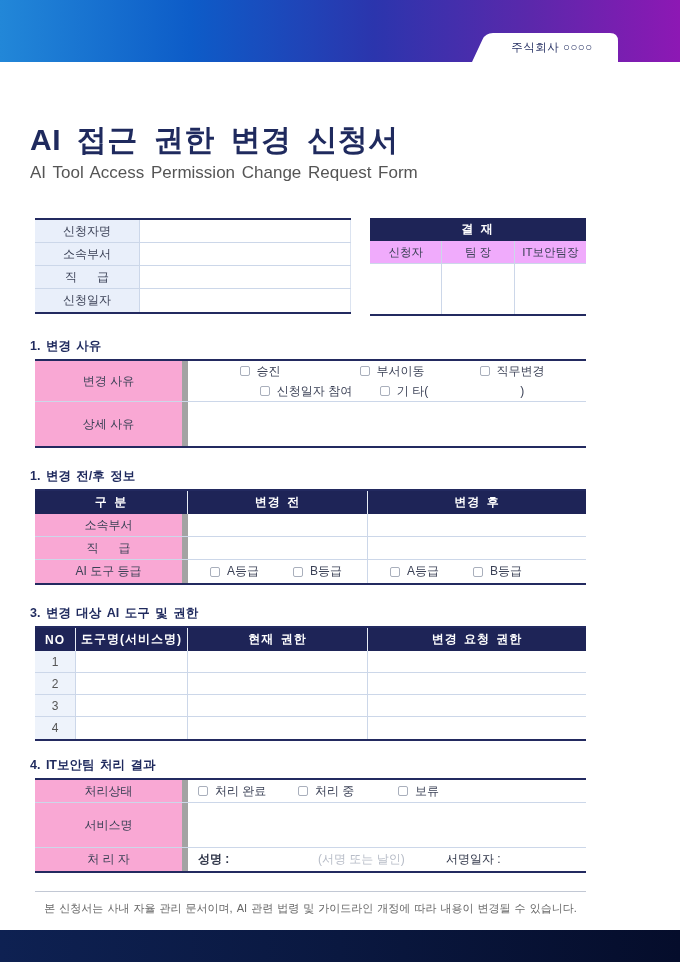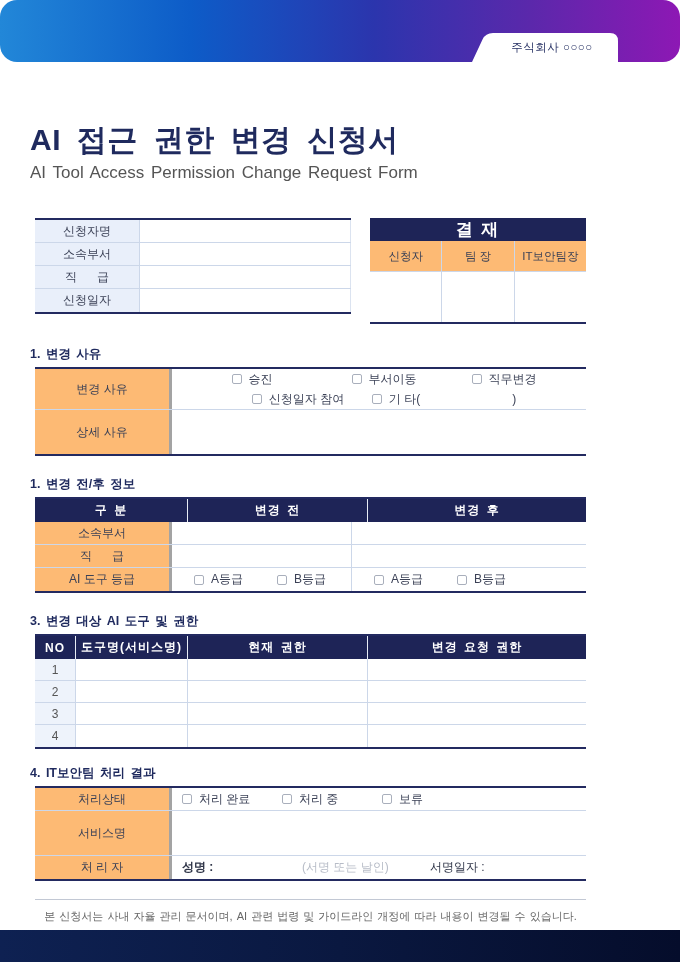--- a/index.html
+++ b/index.html
@@ -2,21 +2,21 @@
 <html><head>
 <meta charset="utf-8">
 <style>
   * { margin:0; padding:0; box-sizing:border-box; }
   html,body { background:#fff; }
   body { font-family:"Liberation Sans","DejaVu Sans",sans-serif; }
   .page { position:relative; width:680px; height:962px; background:#fff; overflow:hidden; }
 
   
   .topbar { position:relative; height:62px;
-    background:linear-gradient(90deg,#2287d8 0%,#0d5cc8 28%,#2b35ad 55%,#5b28ab 78%,#8d18b4 100%);border-radius:17px; }
+    background:linear-gradient(90deg,#2287d8 0%,#0d5cc8 28%,#2b35ad 55%,#5b28ab 78%,#8d18b4 100%); }
   .notch { position:absolute; right:62px; bottom:0; width:146px; height:29px; }
   .notch svg { position:absolute; left:0; top:0; }
   .notch-text { position:absolute; left:18px; right:4px; top:0; bottom:0;
     display:flex; align-items:center; justify-content:center;
     font-size:11.5px; color:#1f2a5e; letter-spacing:.5px; }
 
   
   .content { padding:0 30px; }
   .doc-title { margin-top:60px; font-size:30px; font-weight:bold; color:#1f2a5e;
     letter-spacing:.5px; word-spacing:7px; line-height:36px; }
@@ -25,39 +25,39 @@
   
   .top-tables { display:flex; margin:36px 0 0 5px; width:551px; gap:19px; align-items:flex-start; }
   .info-table { width:316px; border-top:2px solid #232a60; border-bottom:2px solid #232a60; }
   .info-row { display:flex; height:23px; border-bottom:1px solid #ccd7e9; }
   .info-row:last-child { border-bottom:none; }
   .info-label { width:105px; background:#e9effa; display:flex; align-items:center; justify-content:center;
     font-size:12px; color:#3b4156; border-right:1px solid #ccd7e9; white-space:pre; }
   .info-value { flex:1; border-right:1px solid #dbe3f0; }
 
   .approval-table { width:216px; border-bottom:2px solid #232a60; }
-  .app-header { height:23px; background:#1e2457; color:#fff; font-weight:bold; font-size:17px;
+  .app-header { height:23px; background:#1e2457; color:#fff; font-weight:bold; font-size:12px;
     display:flex; align-items:center; justify-content:center; letter-spacing:2px; }
-  .app-cols { display:flex; height:31px; background:#fdba74; border-bottom:1px solid #ccd7e9; }
+  .app-cols { display:flex; height:23px; background:#f0abfc; border-bottom:1px solid #ccd7e9; }
   .app-col { flex:1; display:flex; align-items:center; justify-content:center;
     font-size:11.5px; color:#3b4156; border-right:1px solid #ccd7e9; }
   .app-col:last-child { border-right:none; }
   .app-sign { display:flex; height:50px; }
   .app-sig { flex:1; border-right:1px solid #ccd7e9; }
   .app-sig:last-child { border-right:none; }
 
   
   .section-title { margin:22px 0 0 0; font-size:12.5px; font-weight:bold; color:#1f2a5e;
     line-height:16px; word-spacing:2px; }
   .form-table { margin:5px 0 0 5px; width:551px; border-top:2px solid #232a60; border-bottom:2px solid #232a60;
     font-size:12px; color:#3b4156; }
   .f-row { display:flex; border-bottom:1px solid #ccd7e9; }
   .f-row:last-child { border-bottom:none; }
-  .lbl { width:137px; background:#fdba74; display:flex; align-items:center; justify-content:center;
-    border-right:3px solid #a3a3a3; white-space:pre; }
+  .lbl { width:153px; background:#f9a8d4; display:flex; align-items:center; justify-content:center;
+    border-right:6px solid #a3a3a3; white-space:pre; }
   .val { flex:1; }
 
   .h23 { height:23px; } .h41 { height:41px; } .h44 { height:44px; }
   .h22 { height:22px; } .h45 { height:45px; }
 
   .head-row { display:flex; background:#1e2457; color:#fff; font-weight:bold; height:23px; }
   .head-cell { display:flex; align-items:center; justify-content:center; border-right:1px solid #e8edf6;
     letter-spacing:1px; word-spacing:2px; }
   .head-cell:last-child { border-right:none; }
 

